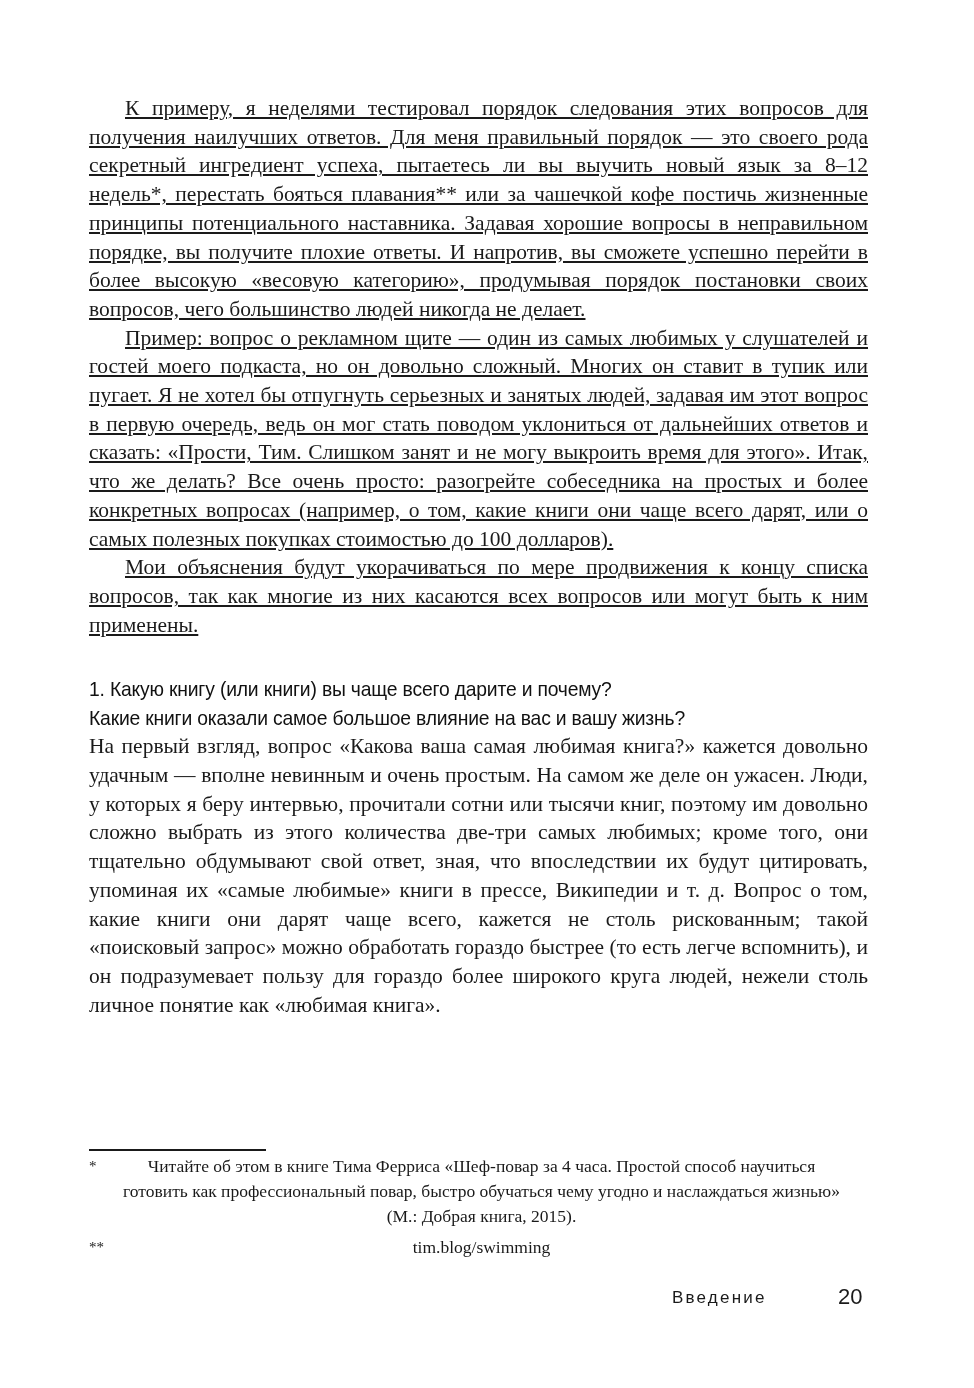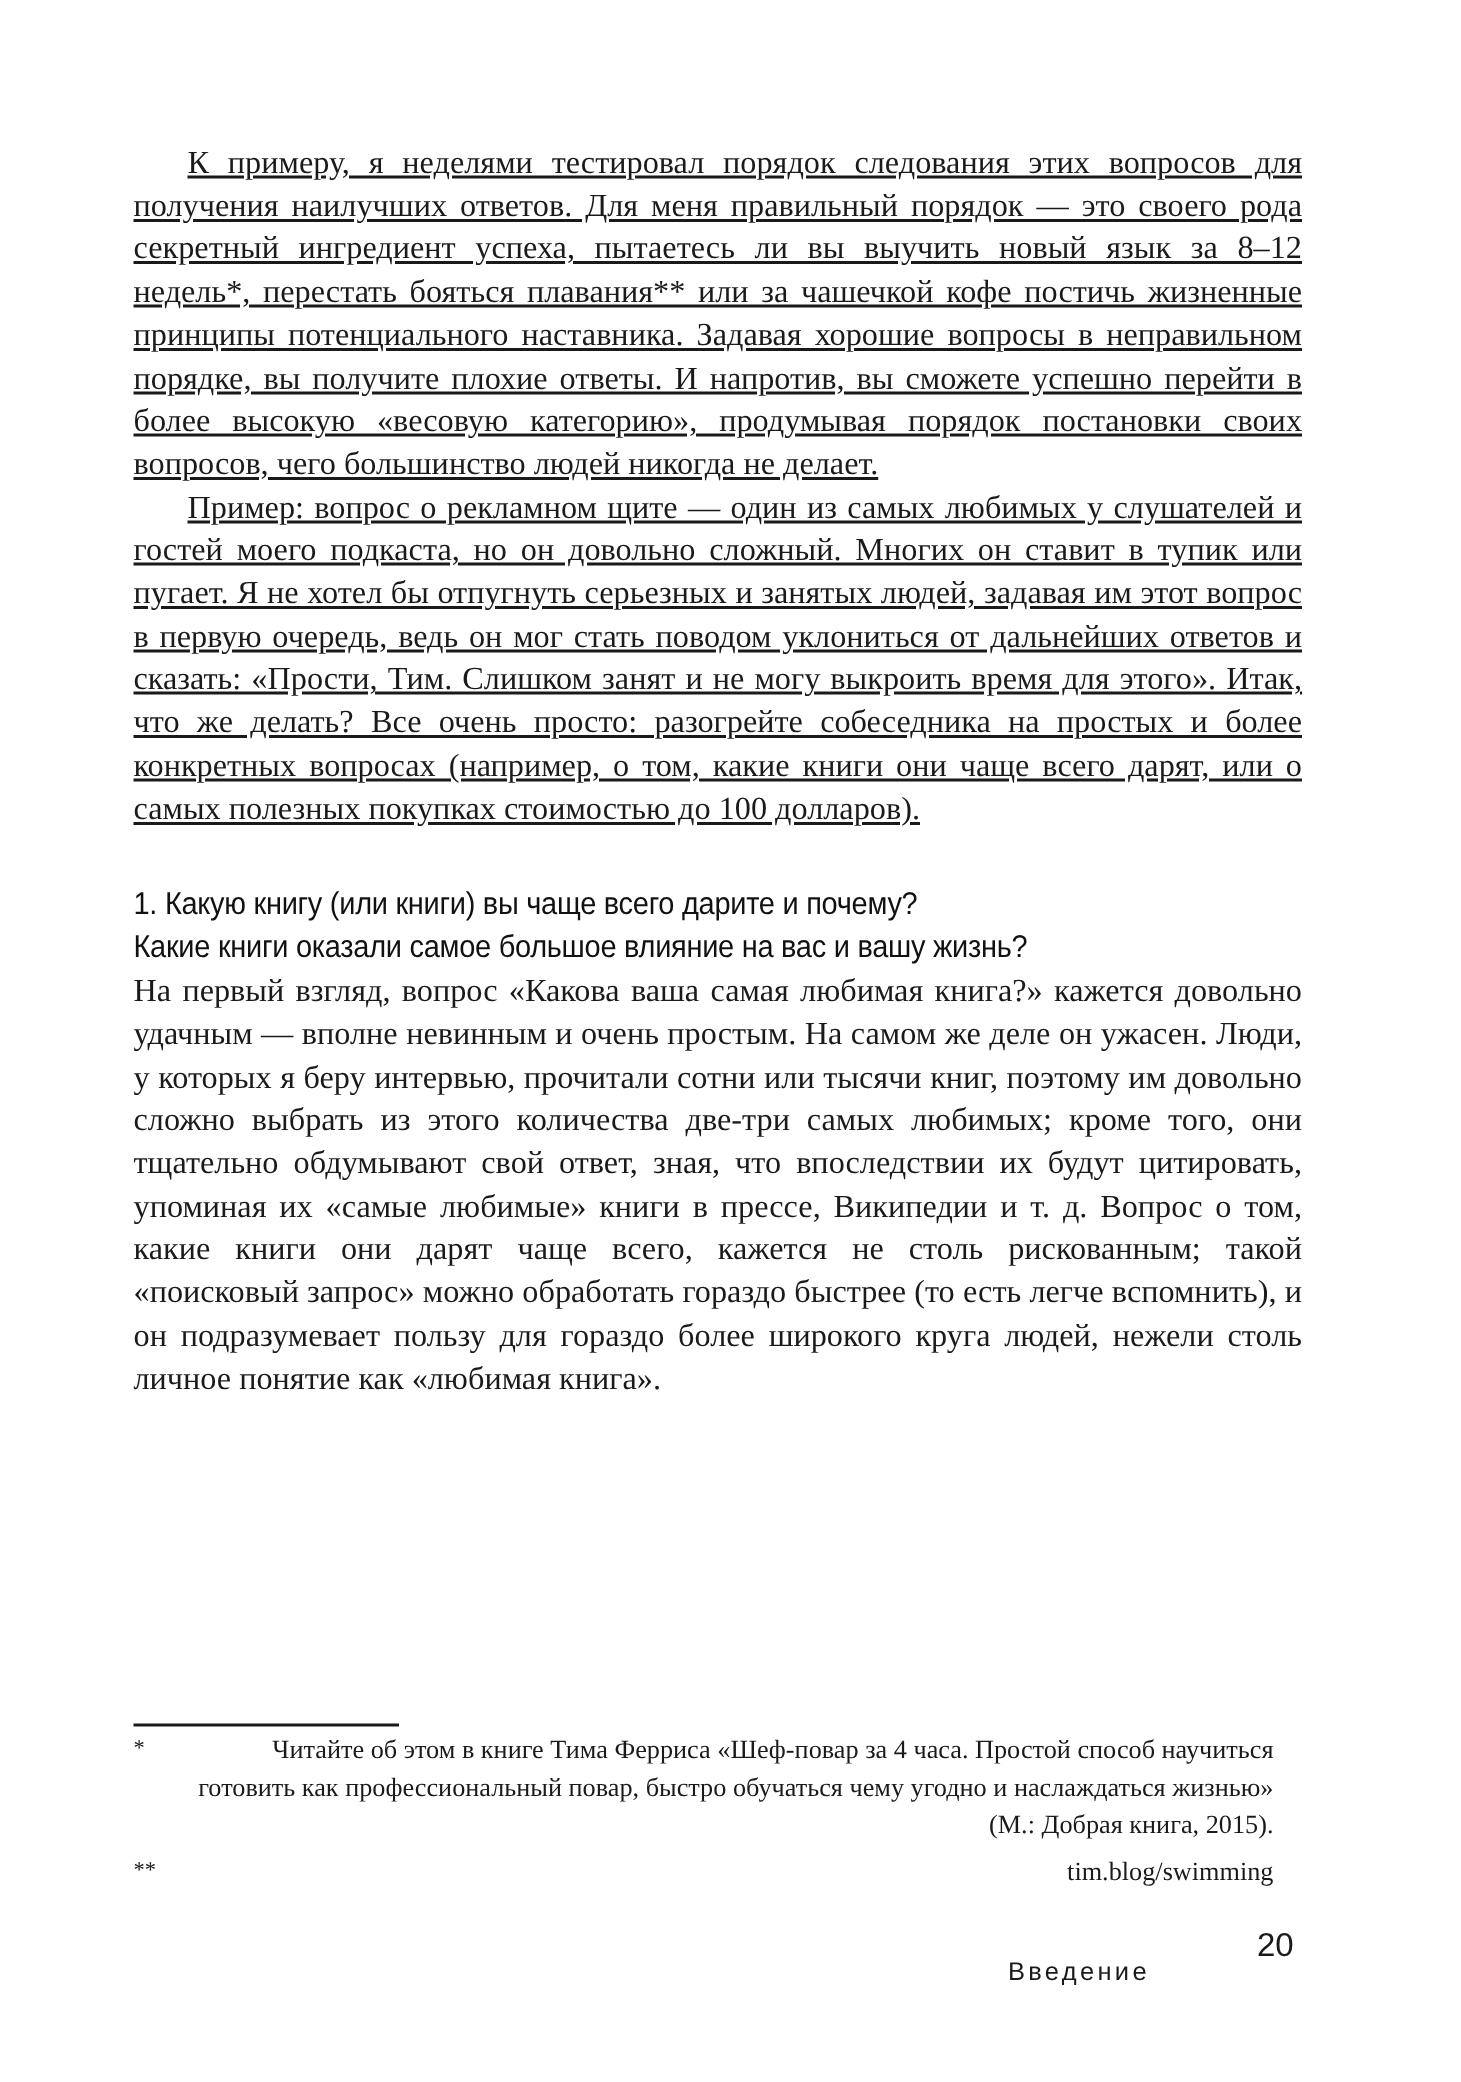--- a/index.html
+++ b/index.html
@@ -63,53 +63,53 @@
       display: flex;
       margin-bottom: 6px;
     }
     .fn-mark {
       width: 25px;
       flex: 0 0 25px;
       font-size: 15px;
     }
     .fn-text {
       flex: 1;
-      text-align: right;
+      text-align: center;
     }
     .running-footer {
       position: absolute;
       top: 1284px;
       left: 0;
       width: 974px;
     }
     .section-name {
       position: absolute;
       left: 672px;
       top: 4px;
       font-family: "Liberation Sans", "DejaVu Sans", sans-serif;
       font-size: 17px;
       letter-spacing: 2.2px;
       color: #1a1a1a;
-      margin-top: 17px;
     }
     .page-number {
       position: absolute;
       left: 838px;
       top: 0;
       font-family: "Liberation Sans", "DejaVu Sans", sans-serif;
       font-size: 22px;
       color: #1a1a1a;
     }
   </style>
 </head>
 <body>
 
 <div class="page">
   <p class="para indent">К примеру, я неделями тестировал порядок следования этих вопросов для получения наилучших ответов. Для меня правильный порядок — это своего рода секретный ингредиент успеха, пытаетесь ли вы выучить новый язык за 8–12 недель*, перестать бояться плавания** или за чашечкой кофе постичь жизненные принципы потенциального наставника. Задавая хоро­шие вопросы в неправильном порядке, вы получите плохие ответы. И на­против, вы сможете успешно перейти в более высокую «весовую катего­рию», продумывая порядок постановки своих вопросов, чего большинство людей никогда не делает.</p>
   <p class="para indent">Пример: вопрос о рекламном щите — один из самых любимых у слу­шателей и гостей моего подкаста, но он довольно сложный. Многих он ставит в тупик или пугает. Я не хотел бы отпугнуть серьезных и занятых людей, задавая им этот вопрос в первую очередь, ведь он мог стать пово­дом уклониться от дальнейших ответов и сказать: «Прости, Тим. Слишком занят и не могу выкроить время для этого». Итак, что же делать? Все очень просто: разогрейте собеседника на простых и более конкретных вопросах (например, о том, какие книги они чаще всего дарят, или о самых полезных покупках стоимостью до 100 долларов).</p>
+  <p class="para indent">Мои объяснения будут укорачиваться по мере продвижения к концу списка вопросов, так как многие из них касаются всех вопросов или могут быть к ним применены.</p>
 
   <h2 class="heading">
     <span class="heading-line">1. Какую книгу (или книги) вы чаще всего дарите и почему?</span>
     <span class="heading-line">Какие книги оказали самое большое влияние на вас и вашу жизнь?</span>
   </h2>
 
   <p class="para">На первый взгляд, вопрос «Какова ваша самая любимая книга?» кажется довольно удачным — вполне невинным и очень простым. На самом же деле он ужасен. Люди, у которых я беру интервью, прочитали сотни или тысячи книг, поэтому им довольно сложно выбрать из этого количества две-три самых любимых; кроме того, они тщательно обдумывают свой ответ, зная, что впоследствии их будут цитировать, упоминая их «самые любимые» книги в прессе, Википедии и т. д. Вопрос о том, какие книги они дарят чаще всего, кажется не столь рискованным; такой «поисковый запрос» можно обработать гораздо быстрее (то есть легче вспомнить), и он подразумевает пользу для гораздо более широкого круга людей, нежели столь личное по­нятие как «любимая книга».</p>
 </div>
 
 <div class="footnote-rule"></div>

